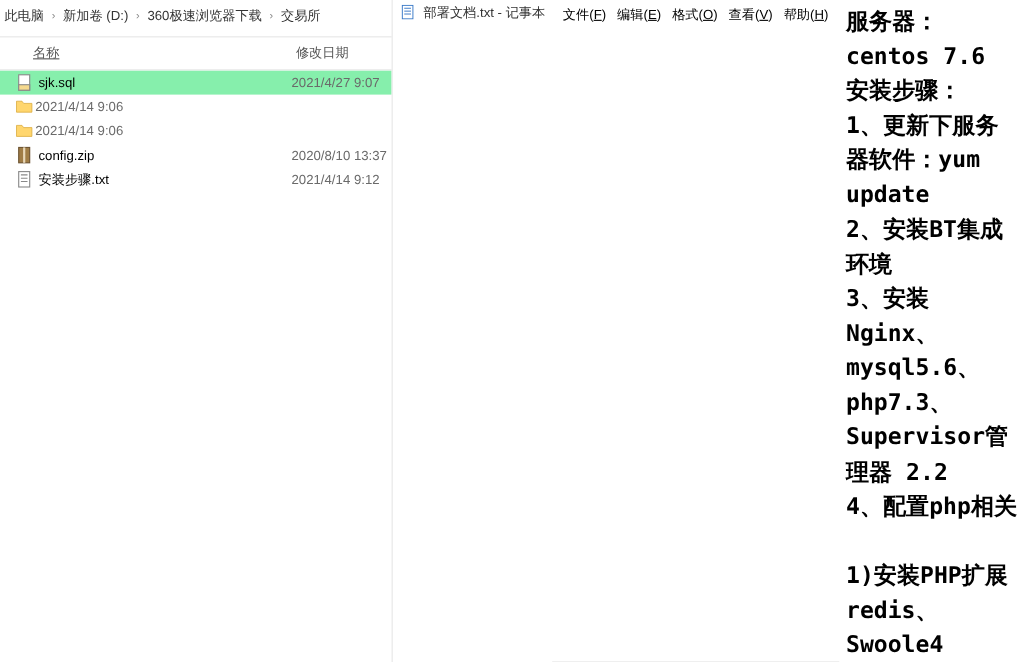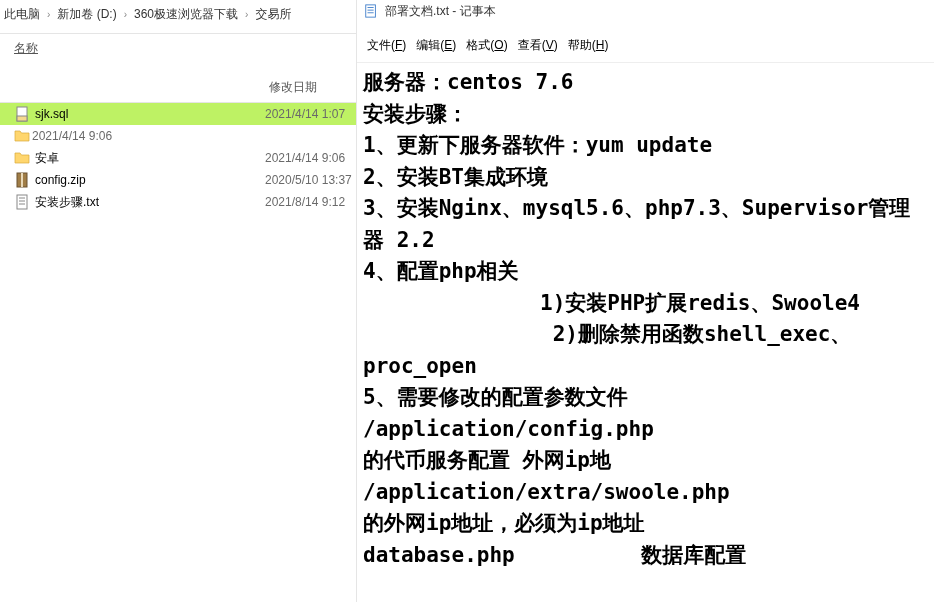--- a/index.html
+++ b/index.html
@@ -32,40 +32,40 @@
       color: #888;
       font-size: 10px;
       margin: 0 3px;
     }
     .list-header {
       display: flex;
       border-bottom: 1px solid #e5e5e5;
       padding: 6px 0;
       color: #555;
     }
-    .list-header .col-name { width: 265px; padding-left: 14px; text-decoration: underline; }
-    .list-header .col-date { flex: 1; padding-left: 4px; margin-top: 39px; }
+    .list-header .col-name { width: 265px; padding-left: 30px; text-decoration: underline; }
+    .list-header .col-date { flex: 1; padding-left: 4px; }
     .file-list {
       flex: 1;
       overflow: hidden;
     }
     .file-row {
       display: flex;
       align-items: center;
       height: 22px;
       padding-left: 14px;
     }
-    .file-row.selected { background: #bef264; }
+    .file-row.selected { background: #86efac; }
     .file-row .icon { width: 18px; display: inline-flex; align-items: center; }
     .file-row .name { width: 233px; padding-left: 3px; overflow: hidden; white-space: nowrap; }
     .file-row .date { flex: 1; color: #6a6a6a; font-size: 12px; overflow: hidden; white-space: nowrap; }
     .notepad {
       flex: 1;
       display: flex;
-      flex-direction: column;
+      flex-direction: row;
       overflow: hidden;
     }
     .titlebar {
       display: flex;
       align-items: center;
       background: #fff;
       padding: 4px 6px;
       color: #333;
       gap: 6px;
       height: 22px;
@@ -73,21 +73,20 @@
     .titlebar .app-icon { width: 16px; height: 16px; display: inline-flex; align-items: center; justify-content: center; }
     .menubar {
       display: flex;
       gap: 2px;
       padding: 3px 6px 6px 6px;
       border-bottom: 1px solid #eee;
     }
     .menu-item {
       padding: 2px 4px;
       cursor: default;
-      margin-top: 10px;
     }
     .menu-item .hotkey { text-decoration: underline; }
     .content {
       flex: 1;
       padding: 4px 6px;
       white-space: pre-wrap;
       font-size: 21px;
       line-height: 1.5;
       overflow: hidden;
       font-family: "Microsoft YaHei", Consolas, monospace;
@@ -114,60 +113,59 @@
   </div>
   <div class="file-list" id="file-list">
       <div class="file-row selected">
         <span class="icon">
           <svg width="16" height="16" viewBox="0 0 16 16">
             <rect x="3" y="1" width="10" height="14" fill="#fff" stroke="#888"></rect>
             <rect x="3" y="10" width="10" height="5" fill="#f5d98d" stroke="#888"></rect>
           </svg>
         </span>
         <span class="name">sjk.sql</span>
-        <span class="date">2021/4/14 1:07</span>
+        <span class="date">2021/4/27 9:07</span>
       </div>
       <div class="file-row">
         <span class="icon">
           <svg width="16" height="16" viewBox="0 0 16 16">
             <path d="M1 3h5l1.5 2H15v8H1z" fill="#ffd66e" stroke="#d9a93a" stroke-width="0.7"></path>
           </svg>
         </span>
         <span class="date">2021/4/14 9:06</span>
       </div>
       <div class="file-row">
         <span class="icon">
           <svg width="16" height="16" viewBox="0 0 16 16">
             <path d="M1 3h5l1.5 2H15v8H1z" fill="#ffd66e" stroke="#d9a93a" stroke-width="0.7"></path>
           </svg>
         </span>
-        <span class="name">安卓</span>
         <span class="date">2021/4/14 9:06</span>
       </div>
       <div class="file-row">
         <span class="icon">
           <svg width="16" height="16" viewBox="0 0 16 16">
             <rect x="3" y="1" width="10" height="14" fill="#a07d46" stroke="#6b5230"></rect>
             <rect x="7" y="1" width="2" height="14" fill="#e8d8b8"></rect>
           </svg>
         </span>
         <span class="name">config.zip</span>
-        <span class="date">2020/5/10 13:37</span>
+        <span class="date">2020/8/10 13:37</span>
       </div>
       <div class="file-row">
         <span class="icon">
           <svg width="16" height="16" viewBox="0 0 16 16">
             <rect x="3" y="1" width="10" height="14" fill="#fff" stroke="#888"></rect>
             <line x1="5" y1="4" x2="11" y2="4" stroke="#888"></line>
             <line x1="5" y1="7" x2="11" y2="7" stroke="#888"></line>
             <line x1="5" y1="10" x2="11" y2="10" stroke="#888"></line>
           </svg>
         </span>
         <span class="name">安装步骤.txt</span>
-        <span class="date">2021/8/14 9:12</span>
+        <span class="date">2021/4/14 9:12</span>
       </div>
     </div>
 </div>
 
 <div class="notepad">
   <div class="titlebar">
     <span class="app-icon">
       <svg width="14" height="14" viewBox="0 0 16 16">
           <rect x="2" y="1" width="11" height="14" fill="#fff" stroke="#3a7ac8" stroke-width="1"></rect>
           <line x1="4" y1="4" x2="11" y2="4" stroke="#3a7ac8"></line>

